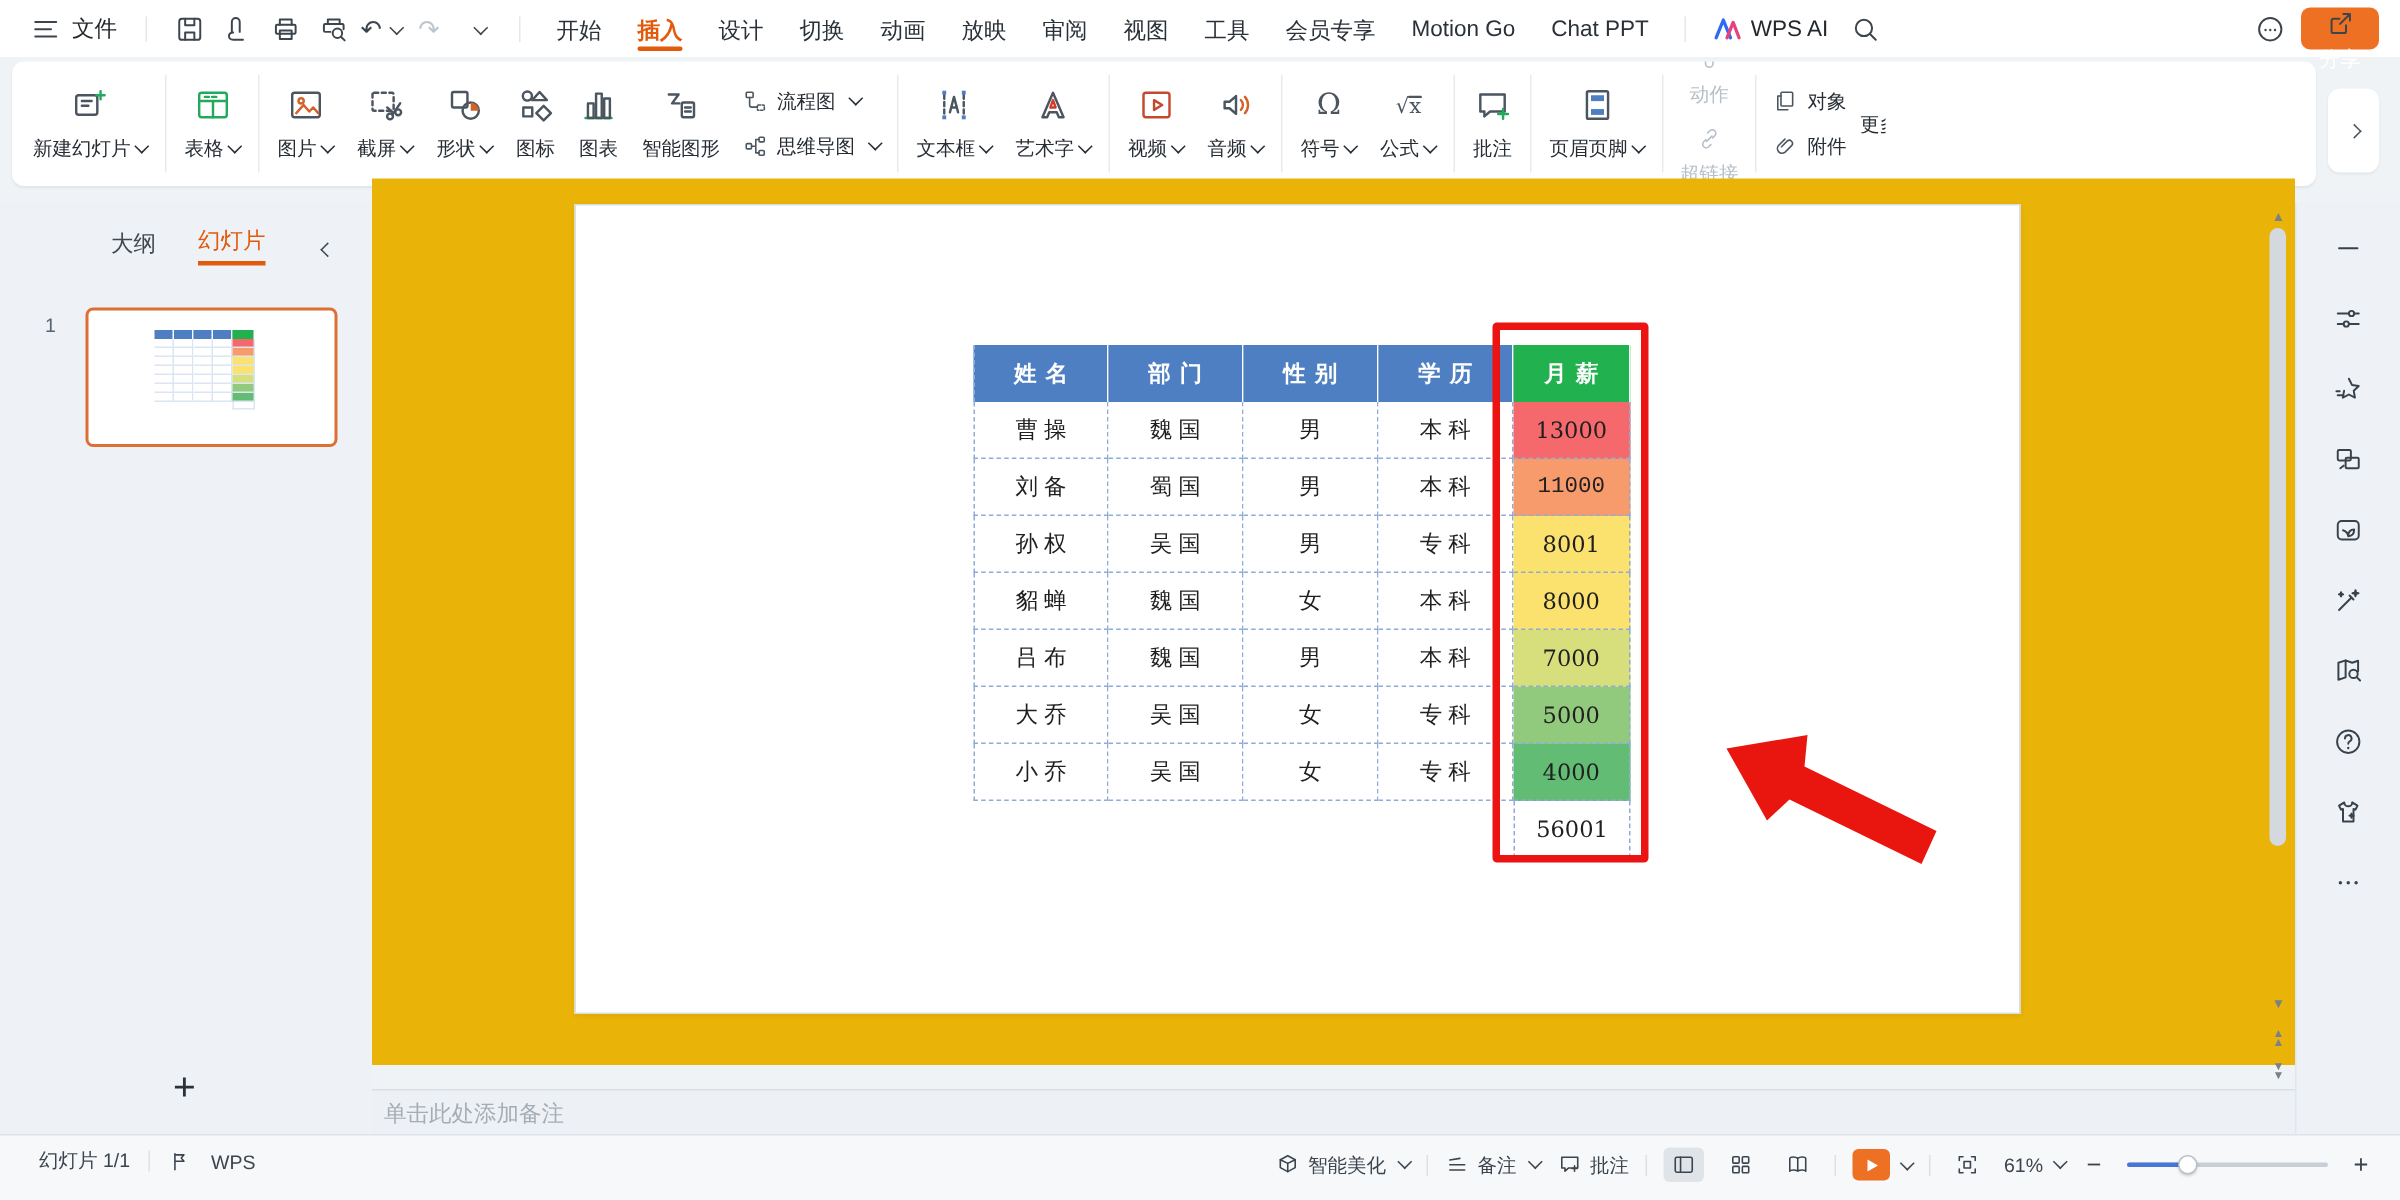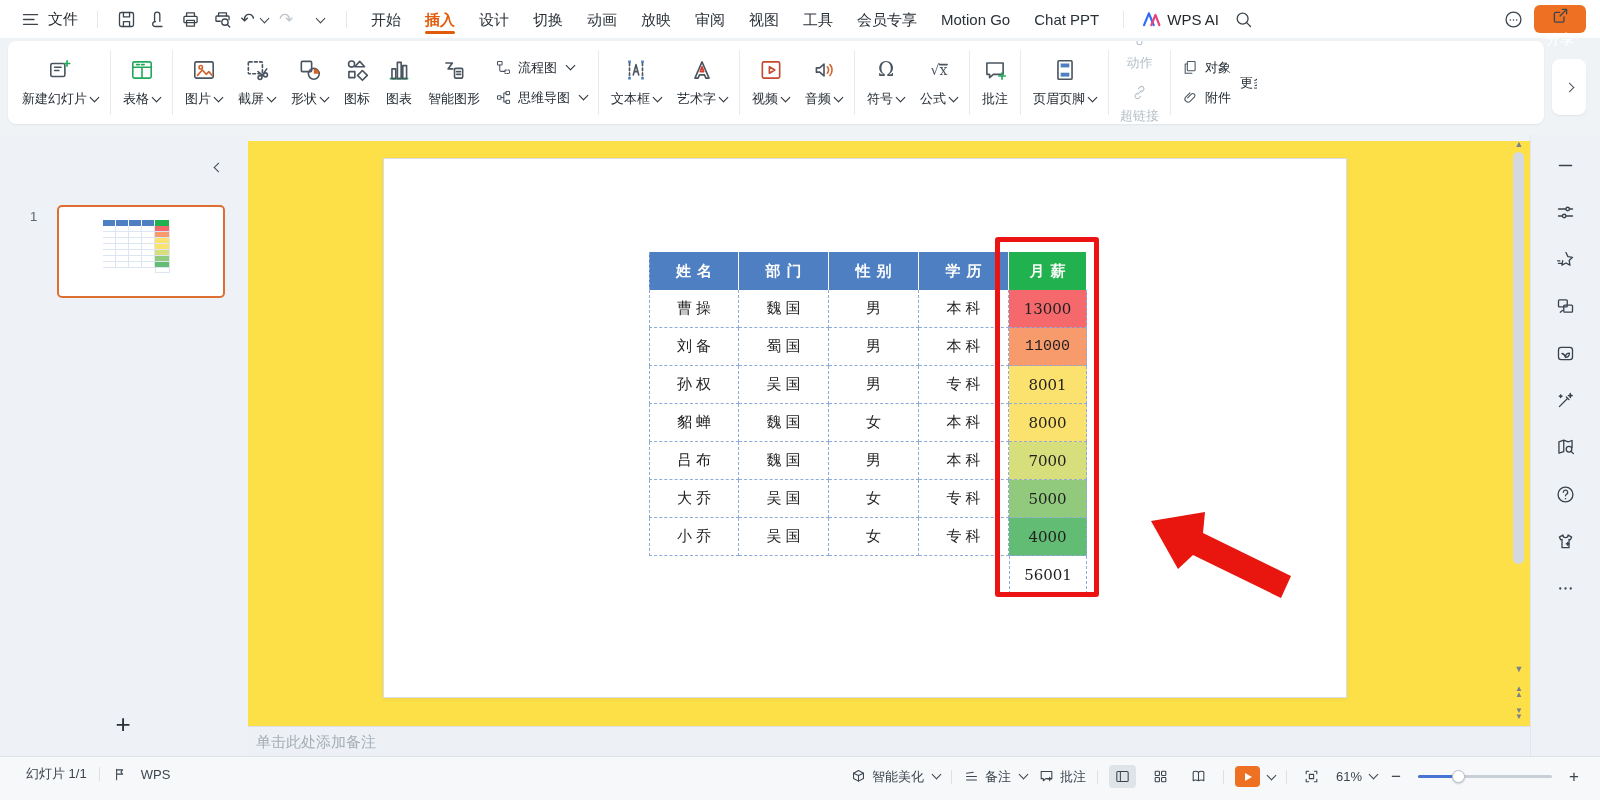--- a/index.html
+++ b/index.html
@@ -60,21 +60,21 @@
   .ptab.active { color:#e25a0b; border-bottom:3px solid #e25a0b; }
   .collapse { position:absolute; right:26px; top:22px; color:#3f4850; }
   .thumbnum { position:absolute; left:30px; top:74px; font-size:13px; color:#5a646e; }
   .thumb { position:absolute; left:57px; top:70px; width:168px; height:93px; background:#fff;
     border:2px solid #dd6f33; border-radius:5px; }
   .minitable { position:absolute; left:44px; top:13px; display:flex; }
   .mcol { display:flex; flex-direction:column; }
   .addslide { position:absolute; left:108px; top:574px; font-size:26px; color:#2a3138; width:30px; text-align:center; }
 
   
-  .canvas { position:absolute; left:248px; top:141px; width:1282px; height:591px; background:#fde047; }
+  .canvas { position:absolute; left:248px; top:119px; width:1282px; height:591px; background:#eab308; }
   .slide { position:absolute; left:135px; top:17px; width:964px; height:540px; background:#fff;
     border:1px solid #d8dee5; box-shadow:0 1px 4px rgba(0,0,0,.06); }
 
   .stable { position:absolute; left:265px; top:93px; display:flex;
     font-family:"DejaVu Serif","Liberation Serif",serif; }
   .tcol { display:flex; flex-direction:column; }
   .thead { width:90px; height:38px; background:#4e7fc2; color:#fff; font-weight:bold; font-size:15px;
     letter-spacing:6px; text-indent:6px; display:flex; align-items:center; justify-content:center;
     border-right:1px solid #fff; }
   .tcell { width:90px; height:38px; display:flex; align-items:center; justify-content:center;
@@ -545,20 +545,24 @@
           </div>
           <span class="morecut">更多</span>
         </div>
       </div>
     <div class="expandbtn">
         <i class="chev right"></i>
       </div>
   </div>
 
   <aside class="sidebar">
+    <div class="paneltabs">
+      <span class="ptab">大纲</span>
+      <span class="ptab active">幻灯片</span>
+    </div>
     <span class="collapse"><i class="chev left"></i></span>
     <span class="thumbnum">1</span>
     <div class="thumb">
       <div class="minitable" id="minitable">
           <div class="mcol">
             <div style="width: 13px; height: 6px; background: rgb(78, 127, 194); border-right: 1px solid rgb(255, 255, 255);"></div>
             <div style="width: 13px; height: 6px; background: rgb(255, 255, 255); border-right: 1px solid rgb(220, 230, 242); border-bottom: 1px solid rgb(220, 230, 242);"></div>
             <div style="width: 13px; height: 6px; background: rgb(255, 255, 255); border-right: 1px solid rgb(220, 230, 242); border-bottom: 1px solid rgb(220, 230, 242);"></div>
             <div style="width: 13px; height: 6px; background: rgb(255, 255, 255); border-right: 1px solid rgb(220, 230, 242); border-bottom: 1px solid rgb(220, 230, 242);"></div>
             <div style="width: 13px; height: 6px; background: rgb(255, 255, 255); border-right: 1px solid rgb(220, 230, 242); border-bottom: 1px solid rgb(220, 230, 242);"></div>

